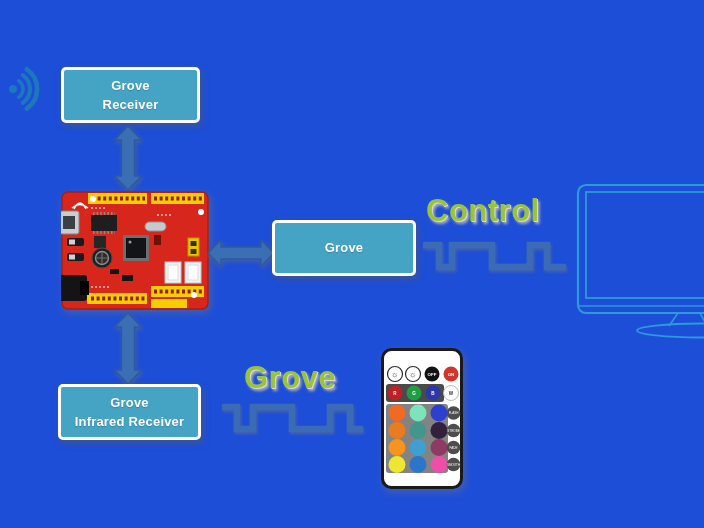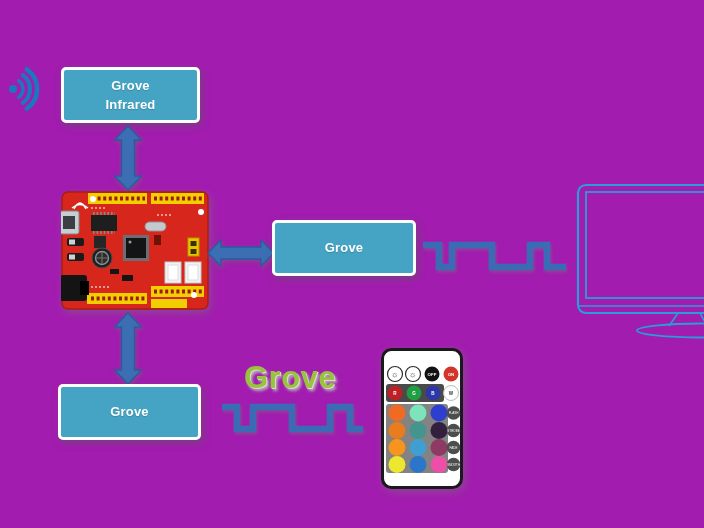--- a/index.html
+++ b/index.html
@@ -1,16 +1,16 @@
 <!DOCTYPE html>
 <html><head>
 <meta charset="utf-8">
 <style>
   html,body{margin:0;padding:0;background:#fff;}
-  #canvas{position:relative;width:704px;height:528px;background:#a21caf;overflow:hidden;
+  #canvas{position:relative;width:704px;height:528px;background:#1d4ed8;overflow:hidden;
           font-family:"Liberation Sans",sans-serif;}
   .abs{position:absolute;}
   .node{box-sizing:border-box;background:#45A4C4;border:3px solid #ffffff;border-radius:5px;
         box-shadow:2px 3px 7px rgba(90,90,90,.55);display:flex;flex-direction:column;
         align-items:center;justify-content:center;}
   .node span{color:#ffffff;font-weight:bold;font-size:13px;line-height:1.5;letter-spacing:.2px;
         text-shadow:0 1px 1px rgba(0,0,0,.18);white-space:nowrap;}
   .glabel{color:#99C33A;font-weight:bold;font-size:31px;letter-spacing:.5px;
         text-shadow:1px 1px 0 #d9d9d9,2.5px 2.5px 3px #b5b5b5;}
   .arrow{filter:drop-shadow(1.5px 2px 2px rgba(110,110,110,.5));}
@@ -25,21 +25,21 @@
 
   <svg class="abs" style="left:4px;top:58px" width="52" height="62" viewBox="0 0 52 62">
     <circle cx="9" cy="31" r="4" fill="#1C77BE"></circle>
     <path d="M14.7,22.8 A10,10 0 0 1 14.7,39.2" fill="none" stroke="#1C77BE" stroke-width="3.6" stroke-linecap="round"></path>
     <path d="M18.8,17.1 A17,17 0 0 1 18.8,44.9" fill="none" stroke="#1C77BE" stroke-width="4.2" stroke-linecap="round"></path>
     <path d="M22.8,11.3 A24,24 0 0 1 22.8,50.7" fill="none" stroke="#1C77BE" stroke-width="4.6" stroke-linecap="round"></path>
   </svg>
 
   <div class="node abs" style="left:61px;top:67px;width:139px;height:56px">
     <span>Grove</span>
-    <span>Infrared</span>
+    <span>Receiver</span>
   </div>
 
   <svg class="abs arrow" style="left:110px;top:124px" width="36" height="68" viewBox="0 0 36 68">
     <polygon points="18,2 4.5,16 11.5,16 11.5,52 4.5,52 18,66 31.5,52 24.5,52 24.5,16 31.5,16" fill="#3C6EB4" stroke="#2C5A9E" stroke-width="1.4" stroke-linejoin="round"></polygon>
   </svg>
 
   <svg class="abs shadowed" style="left:61px;top:191px" width="148" height="119" viewBox="0 0 148 119">
     <rect x="1" y="1" width="146" height="117" rx="6" fill="#D7271C" stroke="#A81E0E" stroke-width="1.4"></rect>
 
     <rect x="27" y="2" width="59" height="11" fill="#F2CF00"></rect>
@@ -102,38 +102,40 @@
   </svg>
 
   <svg class="abs arrow" style="left:206px;top:238px" width="70" height="30" viewBox="0 0 70 30">
     <polygon points="2,15 15,2 15,9 55,9 55,2 68,15 55,28 55,21 15,21 15,28" fill="#3C6EB4" stroke="#2C5A9E" stroke-width="1.4" stroke-linejoin="round"></polygon>
   </svg>
 
   <div class="node abs" style="left:272px;top:220px;width:144px;height:56px">
     <span>Grove</span>
   </div>
 
+  <div class="abs glabel" style="left:426px;top:193px">Control</div>
   <svg class="abs wave" style="left:418px;top:238px" width="152" height="38" viewBox="418 238 152 38">
     <polyline fill="none" stroke="#3A6BB4" stroke-width="6.5" stroke-linejoin="miter" points="423,245 439,245 439,267 452,267 452,245 492,245 492,267 530,267 530,245 547,245 547,267 566,267"></polyline>
   </svg>
 
   <svg class="abs" style="left:570px;top:180px" width="134" height="162" viewBox="570 180 134 162">
     <rect x="578" y="185" width="164" height="128" rx="8" fill="none" stroke="#2B9CD8" stroke-width="2.2"></rect>
     <rect x="586" y="192" width="148" height="106" fill="none" stroke="#2B9CD8" stroke-width="1.8"></rect>
     <line x1="578" y1="306" x2="742" y2="306" stroke="#2B9CD8" stroke-width="1.6"></line>
     <path d="M678,313 L669,326 M700,313 L707,326" fill="none" stroke="#2B9CD8" stroke-width="1.6"></path>
     <ellipse cx="701" cy="330.5" rx="64" ry="7" fill="none" stroke="#2B9CD8" stroke-width="1.8"></ellipse>
   </svg>
 
   <svg class="abs arrow" style="left:110px;top:311px" width="36" height="75" viewBox="0 0 36 75">
     <polygon points="18,2 4.5,16 11.5,16 11.5,59 4.5,59 18,73 31.5,59 24.5,59 24.5,16 31.5,16" fill="#3C6EB4" stroke="#2C5A9E" stroke-width="1.4" stroke-linejoin="round"></polygon>
   </svg>
 
   <div class="node abs" style="left:58px;top:384px;width:143px;height:56px">
     <span>Grove</span>
+    <span>Infrared Receiver</span>
   </div>
 
   <div class="abs glabel" style="left:244px;top:360px">Grove</div>
   <svg class="abs wave" style="left:218px;top:400px" width="150" height="38" viewBox="218 400 150 38">
     <polyline fill="none" stroke="#3A6BB4" stroke-width="6.5" stroke-linejoin="miter" points="222,407 237,407 237,429 253,429 253,407 292,407 292,429 330,429 330,407 350,407 350,429 363,429"></polyline>
   </svg>
 
   <svg class="abs shadowed" style="left:381px;top:348px" width="82" height="141" viewBox="0 0 82 141">
     <rect x="1.5" y="1.5" width="79" height="138" rx="9" fill="#FFFFFF" stroke="#1A1A1A" stroke-width="3"></rect>
 

